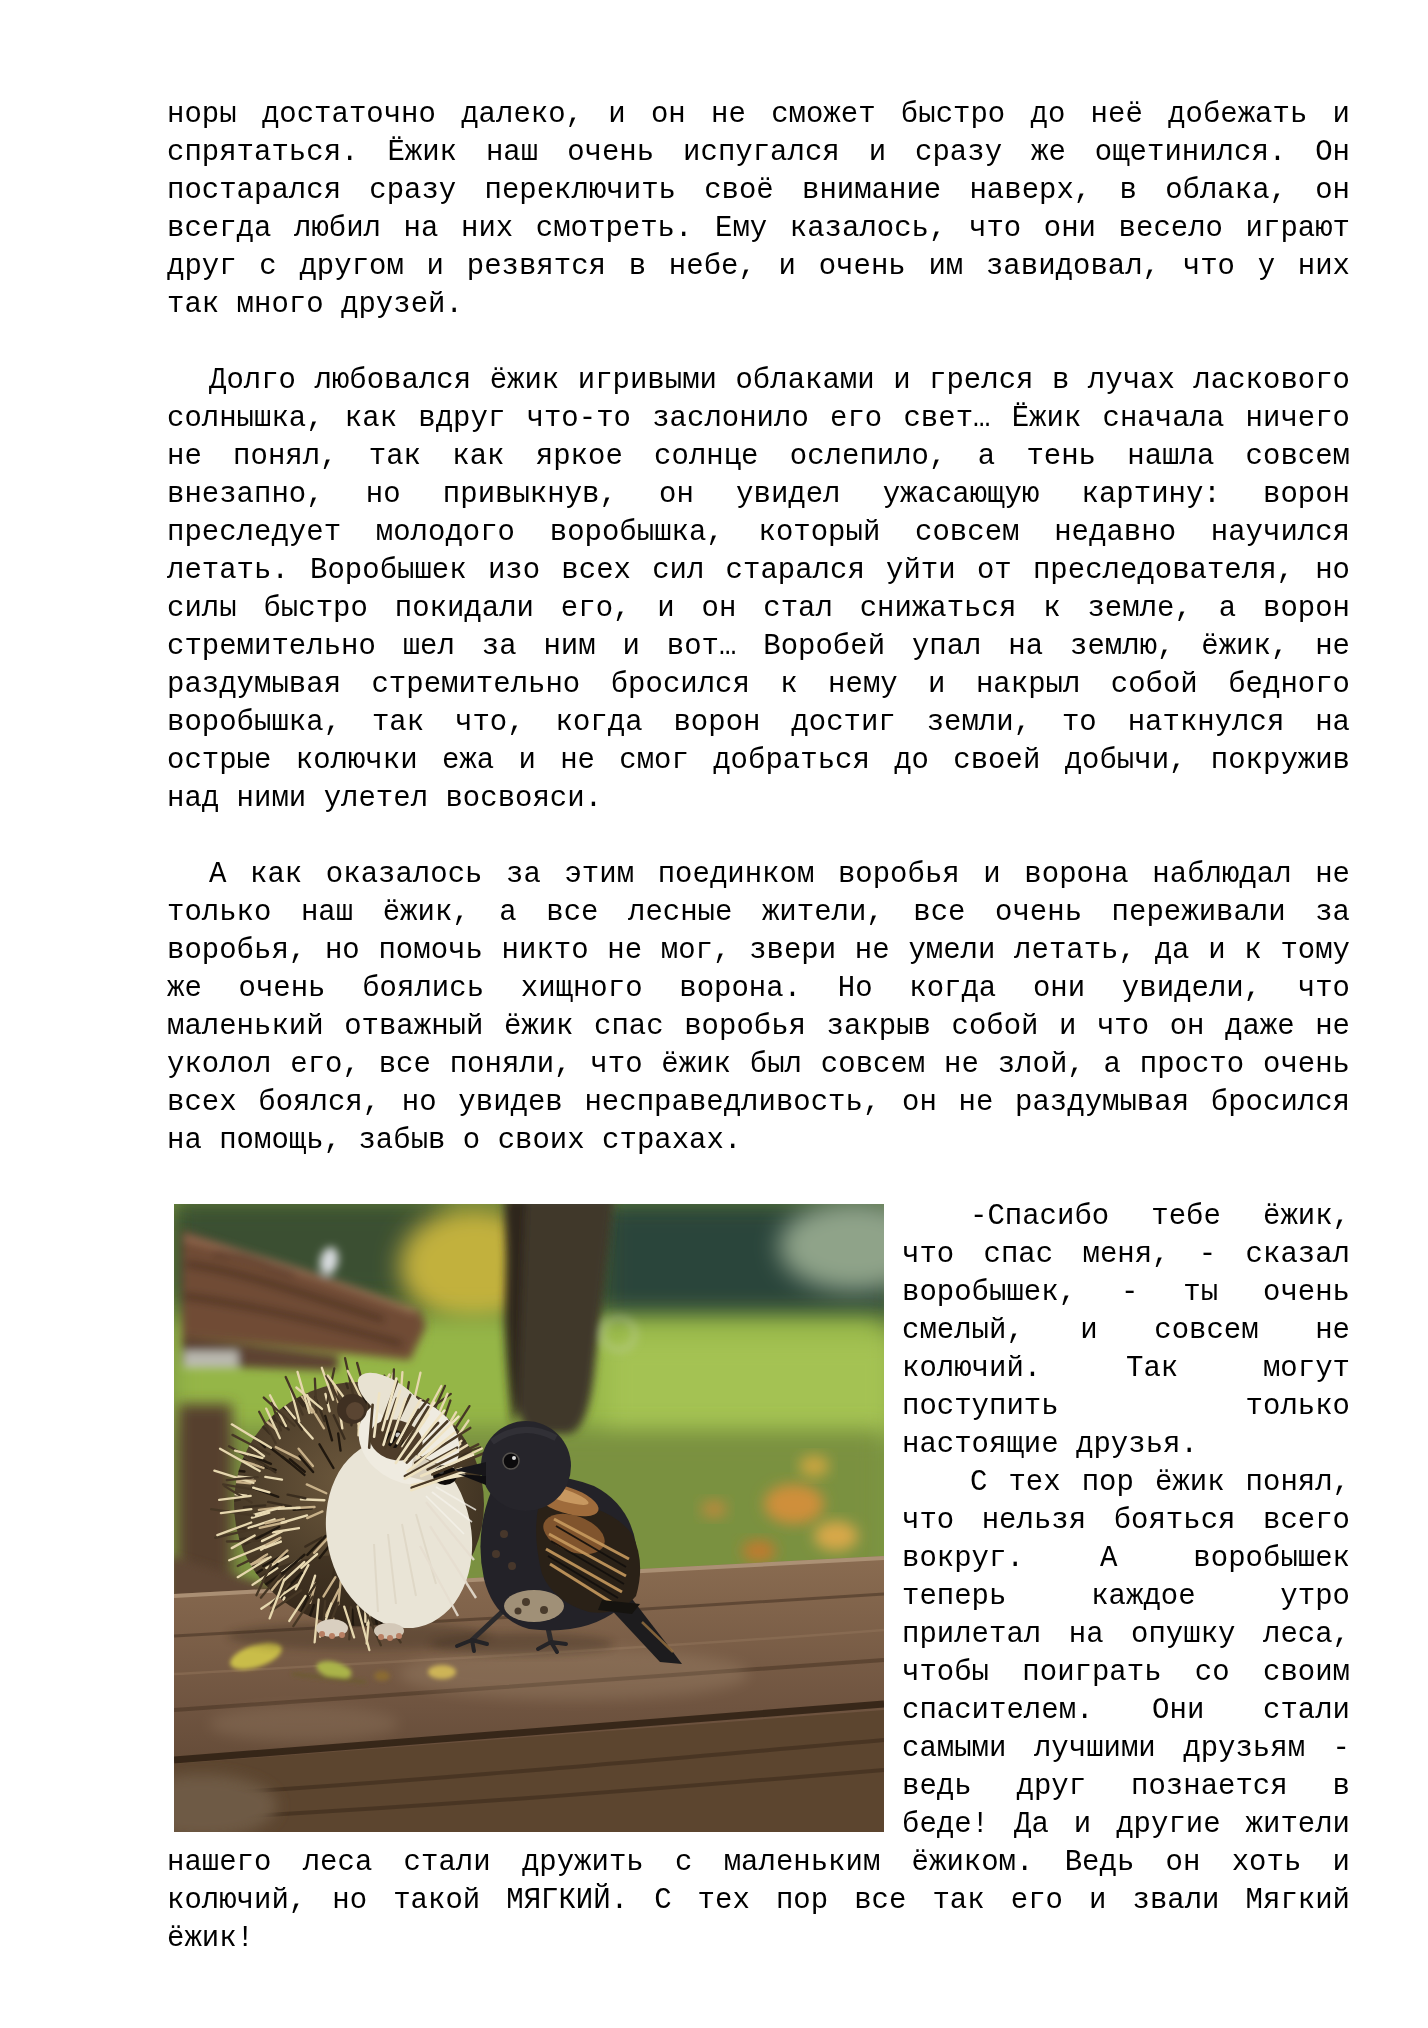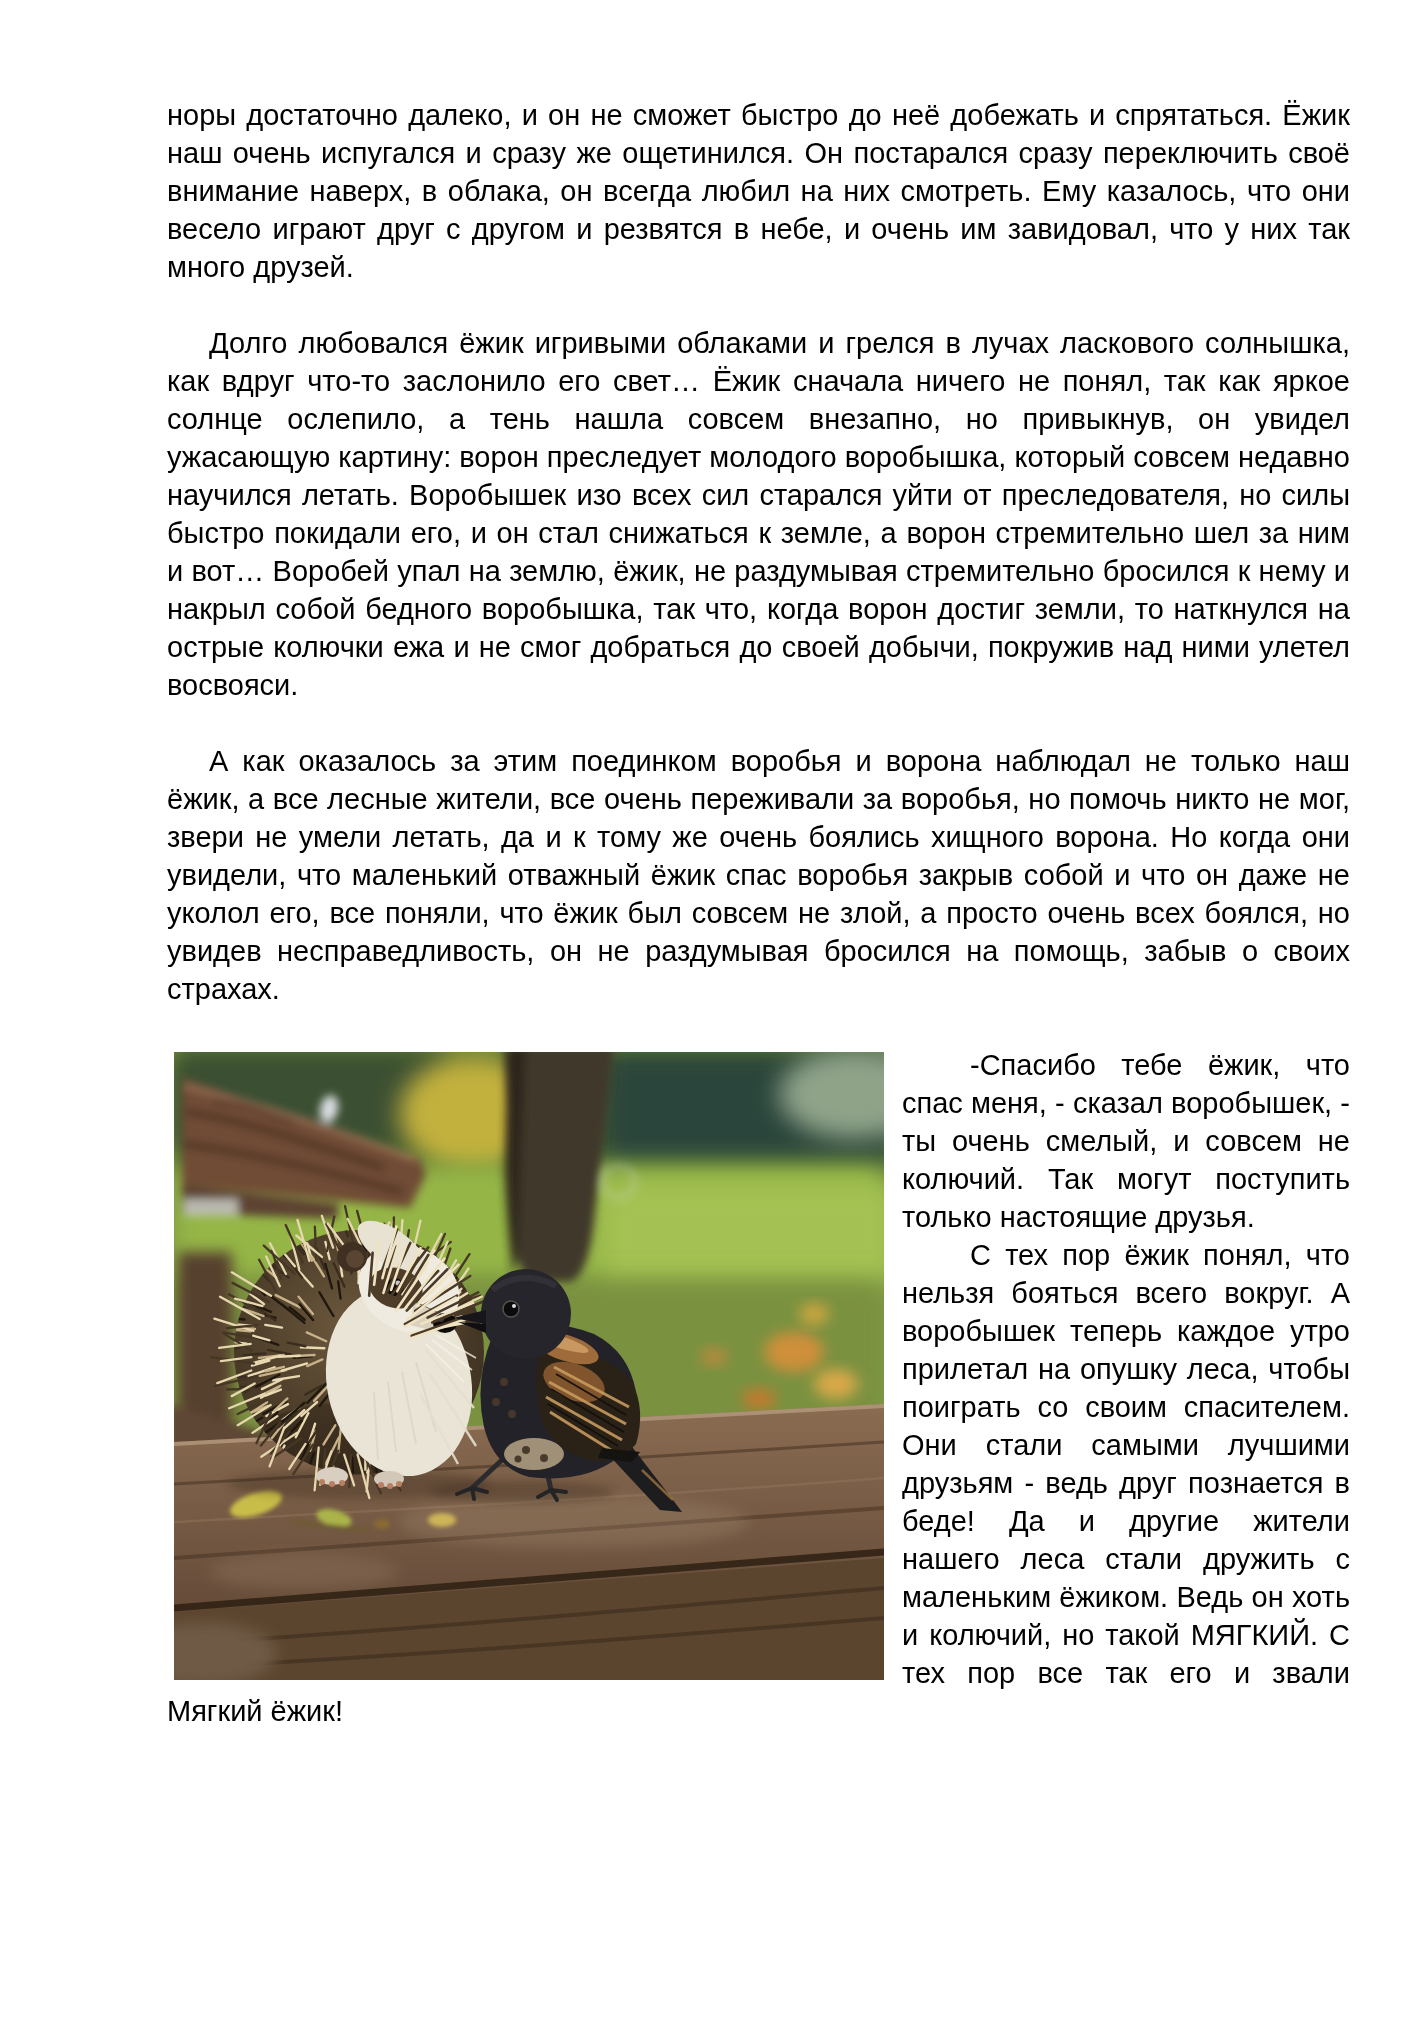--- a/index.html
+++ b/index.html
@@ -3,21 +3,21 @@
 <meta charset="utf-8">
 <style>
   html,body{margin:0;padding:0;background:#ffffff;}
   .page{
     position:relative;
     width:1428px;height:2028px;
     margin:0 auto;
     background:#ffffff;
     box-sizing:border-box;
     padding:96px 78px 0 167px;
-    font-family:Liberation Sans, sans-serif;
+    font-family:Liberation Mono, monospace;
     font-size:29px;
     line-height:38px;
     color:#000000;
     text-align:justify;
     overflow:hidden;
     hyphens:none;
   }
   .page p{margin:0 0 38px 0;text-indent:42px;}
   .page p.first{text-indent:0;}
   .page p.wrapped{margin:0;text-indent:68px;}

